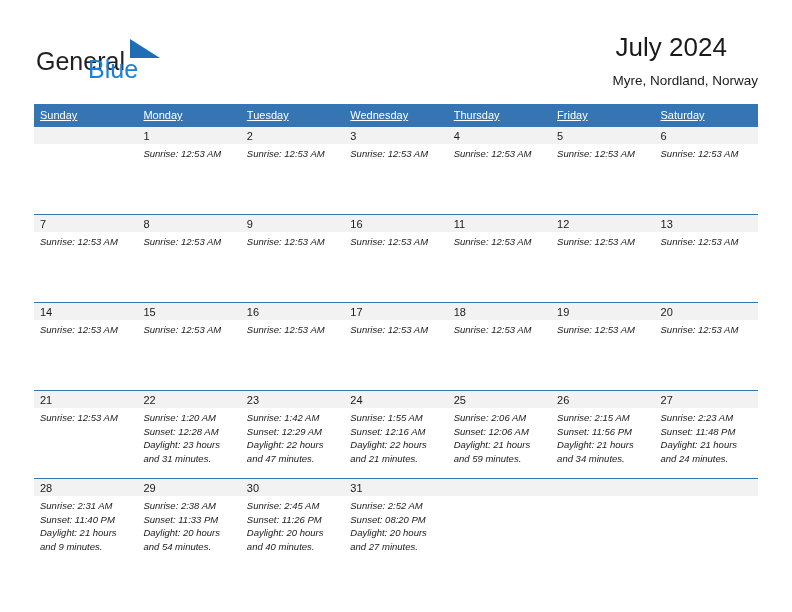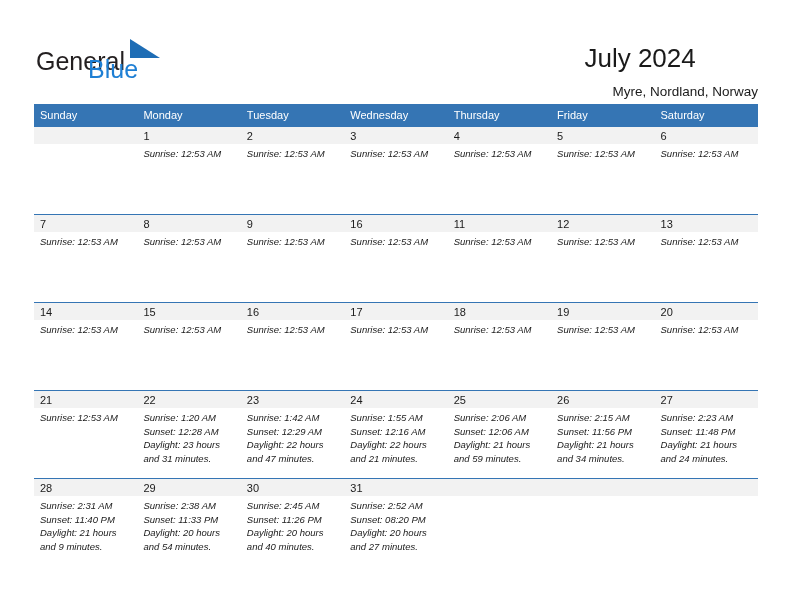--- a/index.html
+++ b/index.html
@@ -58,22 +58,22 @@
     position: absolute;
     left: 54px;
     top: 25px;
     font-size: 25px;
     color: #1e7fd4;
     font-family: "Liberation Sans", sans-serif;
   }
   .title-block {
     position: absolute;
     right: 0;
-    top: 11px;
-    text-align: left;
+    top: 0;
+    text-align: center;
   }
   .cal-title {
     font-size: 26px;
     color: #1a1a1a;
     line-height: 34px;
     white-space: nowrap;
   }
   .cal-subtitle {
     font-size: 13.5px;
     color: #1a1a1a;
@@ -94,20 +94,21 @@
   }
   .weekday-row th {
     background: #3575b4;
     color: #ffffff;
     font-size: 11px;
     font-weight: normal;
     text-align: left;
     padding: 5px 0 5px 6px;
     height: 18px;
     box-sizing: border-box;
+    text-decoration: underline;
   }
   .week-row > td {
     vertical-align: top;
     padding: 0;
     border-top: 1px solid #3575b4;
     height: 88px;
     box-sizing: border-box;
   }
   .week-row.short > td {
     height: 86px;

